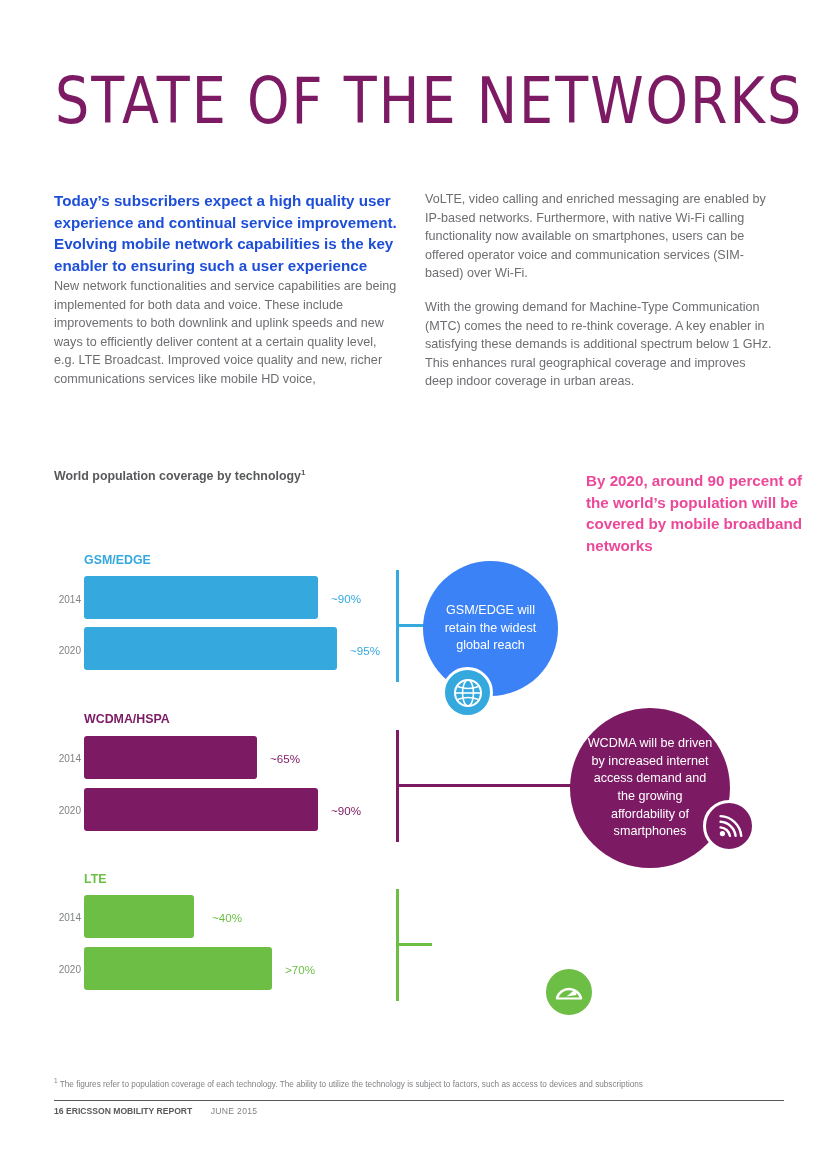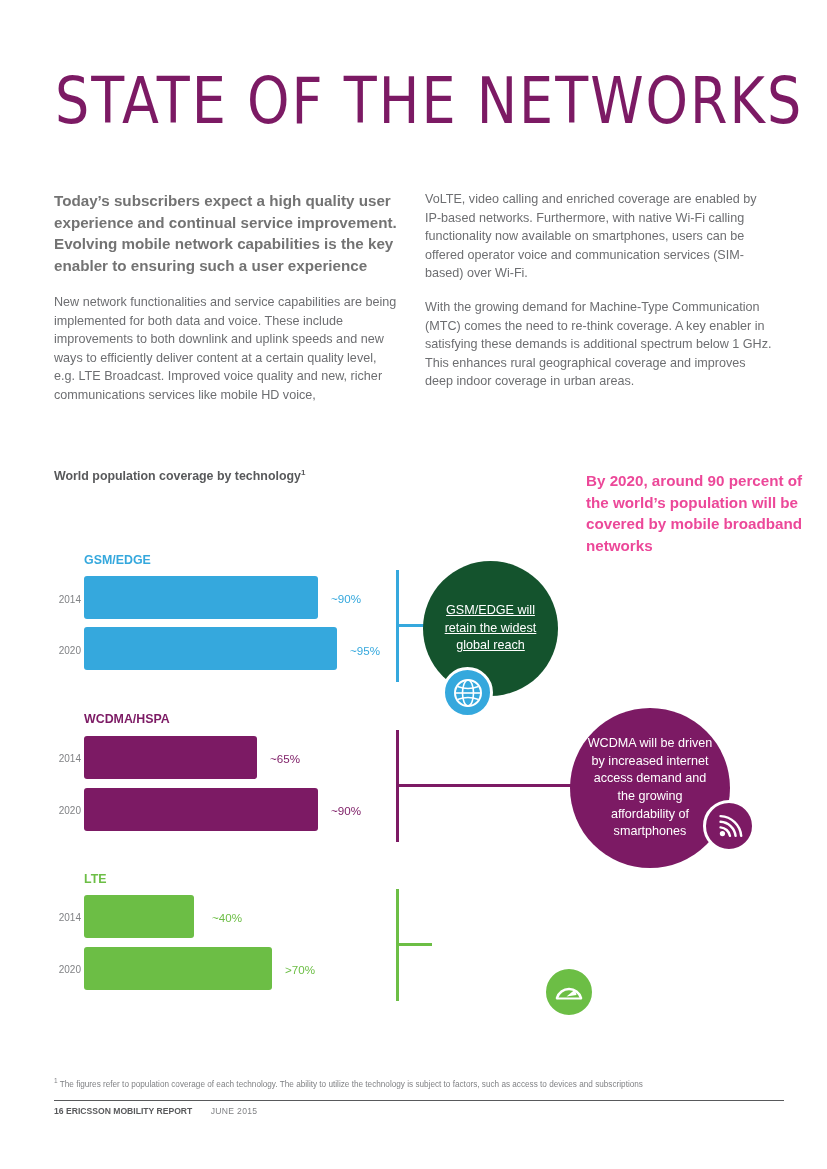--- a/index.html
+++ b/index.html
@@ -46,22 +46,22 @@
     position: absolute;
     left: 425px;
     top: 190px;
     width: 350px;
   }
 
   .lead {
     font-size: 15.2px;
     line-height: 21.5px;
     font-weight: bold;
-    color: #737373;
-    margin-bottom: 17px;
+    color: #1d4ed8;
+    margin-bottom: 1px;
   }
 
   .body-text {
     font-size: 12.6px;
     line-height: 18.6px;
     color: #6d6e71;
     margin-bottom: 15px;
   }
 
   
@@ -193,21 +193,21 @@
 <div class="page">
 
   <div class="page-title">STATE OF THE NETWORKS</div>
 
   <div class="col-left">
     <div class="lead">Today’s subscribers expect a high quality user experience and continual service improvement. Evolving mobile network capabilities is the key enabler to ensuring such a user experience</div>
     <div class="body-text">New network functionalities and service capabilities are being implemented for both data and voice. These include improvements to both downlink and uplink speeds and new ways to efficiently deliver content at a certain quality level, e.g. LTE Broadcast. Improved voice quality and new, richer communications services like mobile HD voice,</div>
   </div>
 
   <div class="col-right">
-    <div class="body-text">VoLTE, video calling and enriched coverage are enabled by IP-based networks. Furthermore, with native Wi-Fi calling functionality now available on smartphones, users can be offered operator voice and communication services (SIM-based) over Wi-Fi.</div>
+    <div class="body-text">VoLTE, video calling and enriched messaging are enabled by IP-based networks. Furthermore, with native Wi-Fi calling functionality now available on smartphones, users can be offered operator voice and communication services (SIM-based) over Wi-Fi.</div>
     <div class="body-text">With the growing demand for Machine-Type Communication (MTC) comes the need to re-think coverage. A key enabler in satisfying these demands is additional spectrum below 1 GHz. This enhances rural geographical coverage and improves deep indoor coverage in urban areas.</div>
   </div>
 
   <div class="chart-heading">
     <span>World population coverage by technology</span><sup>1</sup>
   </div>
 
   <div class="pull-quote">By 2020, around 90 percent of the world’s population will be covered by mobile broadband networks</div>
 
   <div class="chart">
@@ -218,21 +218,21 @@
     <div class="bar" style="left:84px; top:576px; width:234px; background:#35a8dd;"></div>
     <div class="bar-value" style="left:331px; top:592px; color:#35a8dd;">~90%</div>
 
     <div class="year-label" style="left:47px; top:645px;">2020</div>
     <div class="bar" style="left:84px; top:627px; width:253px; background:#35a8dd;"></div>
     <div class="bar-value" style="left:350px; top:644px; color:#35a8dd;">~95%</div>
 
     <div class="connector-v" style="left:396px; top:570px; height:112px; background:#35a8dd;"></div>
     <div class="connector-h" style="left:396px; top:624px; width:32px; background:#35a8dd;"></div>
 
-    <div class="bubble" style="left:423px; top:561px; width:135px; height:135px; background:#14532d;text-decoration:underline;">
+    <div class="bubble" style="left:423px; top:561px; width:135px; height:135px; background:#3b82f6;">
       <span>GSM/EDGE will retain the widest global reach</span>
     </div>
 
     <div class="icon-circle" style="left:442px; top:667px; width:51px; height:51px; background:#35a8dd; border:3px solid #ffffff;">
       <svg width="32" height="32" viewBox="0 0 32 32">
         <circle cx="16" cy="16" r="13" fill="none" stroke="#ffffff" stroke-width="2"></circle>
         <ellipse cx="16" cy="16" rx="5.5" ry="13" fill="none" stroke="#ffffff" stroke-width="1.6"></ellipse>
         <line x1="3" y1="16" x2="29" y2="16" stroke="#ffffff" stroke-width="1.6"></line>
         <path d="M5.5 9.5 Q16 13.5 26.5 9.5" fill="none" stroke="#ffffff" stroke-width="1.4"></path>
         <path d="M5.5 22.5 Q16 18.5 26.5 22.5" fill="none" stroke="#ffffff" stroke-width="1.4"></path>

